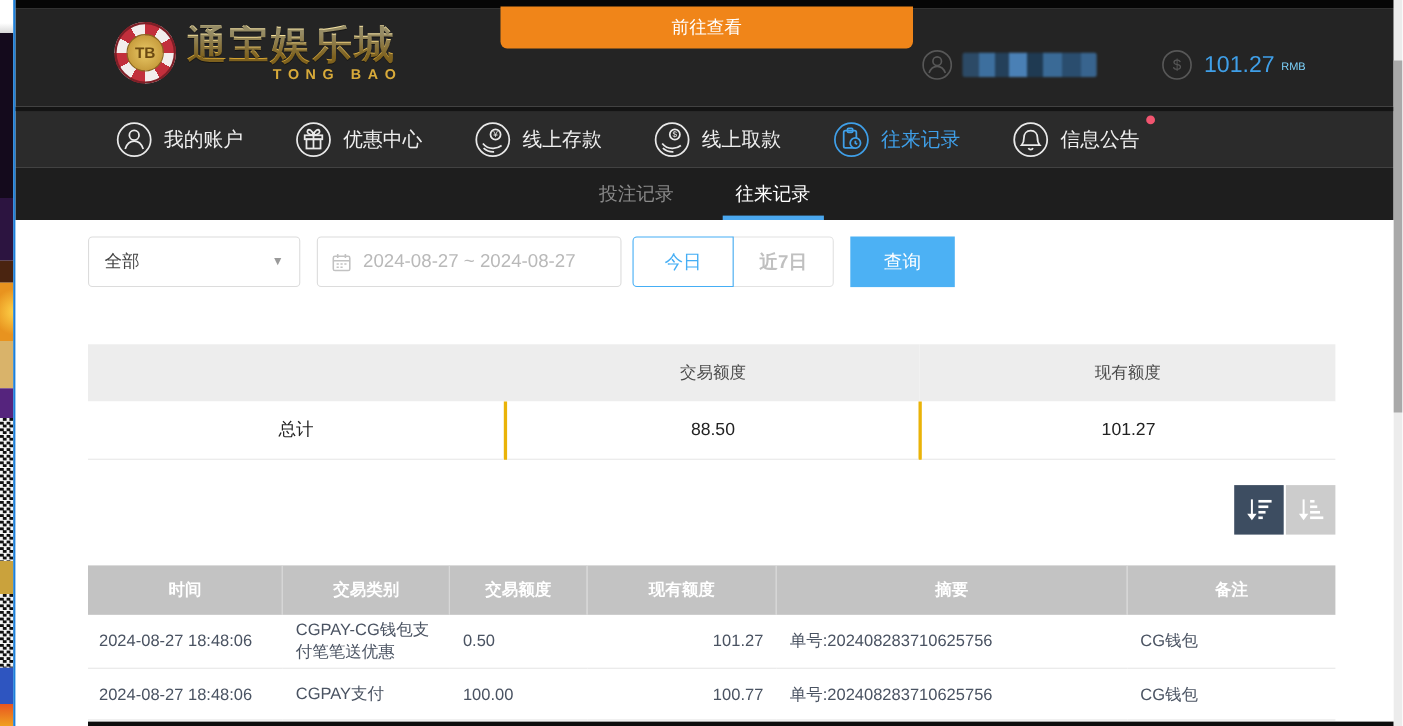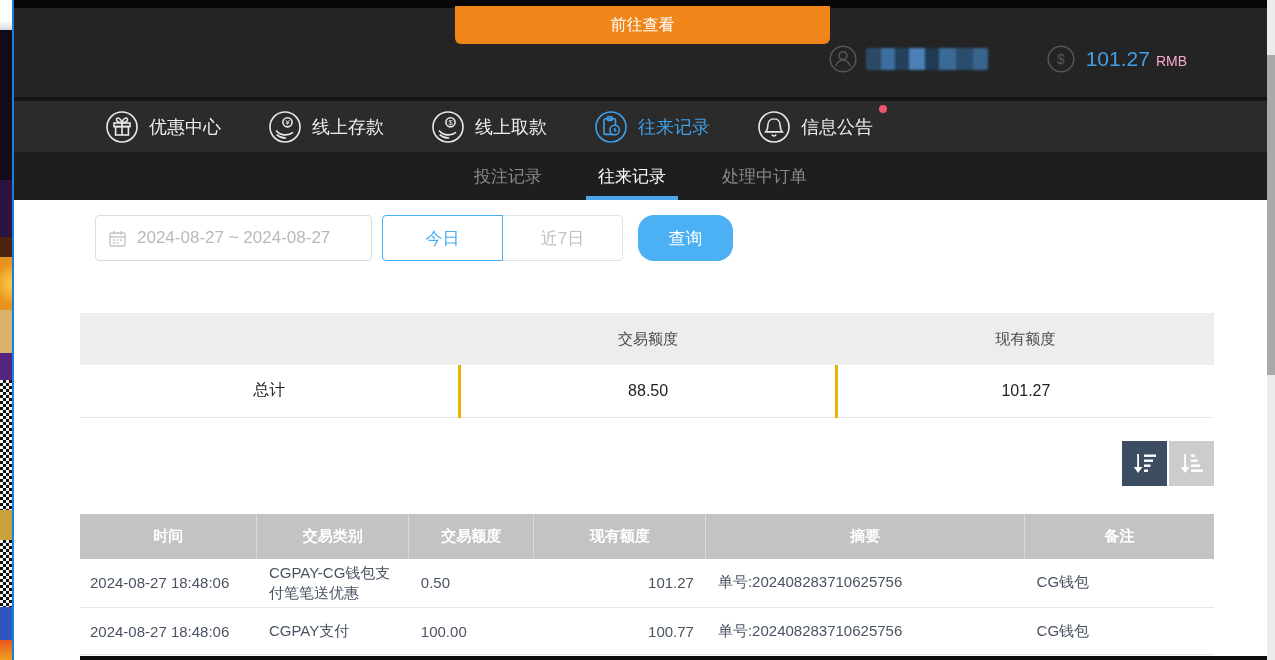--- a/index.html
+++ b/index.html
@@ -41,21 +41,21 @@
              -webkit-background-clip:text; background-clip:text; color:transparent;
              text-shadow:0 1px 0 rgba(0,0,0,.4); }
   .logo-en { font-size:13px; letter-spacing:6px; color:#d9ab3a; margin:2px 0 0 78px; font-weight:bold; }
 
   .user-area { position:absolute; right:80px; top:36px; display:flex; align-items:center; }
   .user-blur { width:122px; height:22px; margin-left:8px; border-radius:2px;
                background:linear-gradient(90deg,#2c4a66 0 12%,#3d6f9e 0 24%,#24405a 0 35%,#4a80b5 0 48%,#1f3a52 0 60%,#3a6a96 0 74%,#2a4d6e 0 88%,#38648e 0 100%);
                filter:blur(1.2px); }
   .balance { display:flex; align-items:center; gap:10px; margin-left:58px; }
   .balance-amount { color:#3f9fe8; font-size:21px; }
-  .balance-cur { color:#f9a8d4; font-size:14px; margin-left:-4px; align-self:center; padding-top:4px; }
+  .balance-cur { color:#7dd3fc; font-size:10px; margin-left:-4px; align-self:center; padding-top:4px; }
 
   
   .navbar { height:55px; background:#2b2b2b; border-top:4px solid #141414;
             display:flex; align-items:center; gap:46px; padding-left:90px; }
   .nav-item { display:flex; align-items:center; gap:9px; color:#efefef; font-size:18px; cursor:pointer;
               position:relative; white-space:nowrap; }
   .nav-item.active { color:#3f9fe8; }
   .red-dot { position:absolute; right:-14px; top:-4px; width:8px; height:8px; border-radius:50%;
              background:#f25570; }
 
@@ -72,27 +72,27 @@
 
   .filter-row { display:flex; align-items:center; height:46px; }
   .select-box { width:193px; height:46px; border:1px solid #dcdcdc; border-radius:4px; background:#fff;
                 display:flex; align-items:center; justify-content:space-between; padding:0 14px;
                 font-size:16px; color:#444; cursor:pointer; }
   .caret { color:#9a9a9a; font-size:11px; }
   .date-box { width:277px; height:46px; border:1px solid #dcdcdc; border-radius:4px; margin-left:15px;
               display:flex; align-items:center; gap:10px; padding:0 12px; font-size:17px; color:#b9b9b9;
               cursor:pointer; white-space:nowrap; }
   .quick-group { display:flex; margin-left:10px; }
-  .quick { width:121px; height:46px; background:#fff; border:1px solid #e2e2e2; margin-left:-1px;
+  .quick { width:92px; height:46px; background:#fff; border:1px solid #e2e2e2; margin-left:-1px;
            font-size:17px; color:#c0c0c0; cursor:pointer; font-family:inherit; }
   .quick:first-child { border-radius:4px 0 0 4px; margin-left:0; }
-  .quick:last-child { border-radius:0 4px 4px 0; }
+  .quick:last-child { border-radius:0 4px 4px 0;font-weight:bold; }
   .quick.active { color:#45aef5; border:1px solid #45aef5; position:relative; z-index:2; border-radius:4px 0 0 4px; }
   .search-btn { width:95px; height:46px; margin-left:15px; background:#4cb1f4; color:#fff; border:none;
-                border-radius:16px; font-size:17px; cursor:pointer; font-family:inherit; }
+                border-radius:0; font-size:17px; cursor:pointer; font-family:inherit; }
 
   
   .summary { width:100%; border-collapse:collapse; margin-top:52px; table-layout:fixed; }
   .summary thead td { background:#ededed; height:52px; text-align:center; font-size:15px; color:#4a4a4a; }
   .summary tbody td { background:#fff; height:52px; text-align:center; font-size:16px; color:#222;
                       border-bottom:1px solid #e8e8e8; }
   .summary tbody td + td { border-left:3px solid #eab308; }
 
   
   .sort-row { margin-top:23px; display:flex; justify-content:flex-end; gap:2px; }
@@ -142,20 +142,29 @@
   <div class="scrollbar">
     <div class="scroll-thumb"></div>
   </div>
 
   <div class="main">
     <div class="top-strip"></div>
 
     <div class="header">
       <button class="goto-btn">前往查看</button>
 
+      <div class="logo">
+        <div class="chip">
+          <div class="chip-core">TB</div>
+        </div>
+        <div class="logo-text">
+          <span class="logo-cn">通宝娱乐城</span>
+          <span class="logo-en">TONG BAO</span>
+        </div>
+      </div>
 
       <div class="user-area">
         <span>
           <svg width="30" height="30" viewBox="0 0 30 30" fill="none" stroke="#575757" stroke-width="1.5">
             <circle cx="15" cy="15" r="12.8"></circle>
               <circle cx="15" cy="11.6" r="3.9"></circle>
             <path d="M7.6 22.3c1.5-4.2 4.2-6 7.4-6s5.9 1.8 7.4 6"></path>
           </svg>
         </span>
         <div class="user-blur"></div>
@@ -170,20 +179,30 @@
           <span class="balance-cur">RMB</span>
         </div>
       </div>
     </div>
 
     <div class="navbar">
       <div class="nav-item">
         <span>
           <svg width="36" height="36" viewBox="0 0 36 36" fill="none" stroke="#e9e9e9" stroke-width="1.6">
             <circle cx="18" cy="18" r="15"></circle>
+              <circle cx="18" cy="14" r="4.4"></circle>
+            <path d="M9.8 26.4c1.7-4.9 4.7-7 8.2-7s6.5 2.1 8.2 7"></path>
+          </svg>
+        </span>
+        <span>我的账户</span>
+      </div>
+      <div class="nav-item">
+        <span>
+          <svg width="36" height="36" viewBox="0 0 36 36" fill="none" stroke="#e9e9e9" stroke-width="1.6">
+            <circle cx="18" cy="18" r="15"></circle>
             <rect x="10" y="14" width="16" height="3.6"></rect>
               <rect x="11.6" y="17.6" width="12.8" height="8.4"></rect>
             <line x1="18" y1="14" x2="18" y2="26"></line>
             <path d="M18 14c-5.2-.6-6.2-2.9-5.3-4.3.9-1.4 4.3-.8 5.3 4.3zM18 14c5.2-.6 6.2-2.9 5.3-4.3-.9-1.4-4.3-.8-5.3 4.3z"></path>
           </svg>
         </span>
         <span>优惠中心</span>
       </div>
       <div class="nav-item">
         <span>
@@ -230,26 +249,29 @@
           </svg>
         </span>
         <span>信息公告</span>
         <span class="red-dot"></span>
       </div>
     </div>
 
     <div class="subtabs">
       <div class="subtab">投注记录</div>
       <div class="subtab active">往来记录</div>
-      <div class="subtab">处理中订单</div>
     </div>
 
     <div class="content">
 
       <div class="filter-row">
+        <div class="select-box">
+          <span>全部</span>
+          <span class="caret">▼</span>
+        </div>
         <div class="date-box">
           <span>
             <svg width="19" height="19" viewBox="0 0 19 19" fill="none" stroke="#c2c2c2" stroke-width="1.4">
               <rect x="2" y="4" width="15" height="13" rx="1.5"></rect>
               <line x1="2" y1="8" x2="17" y2="8"></line>
               <line x1="6" y1="2" x2="6" y2="5.5"></line>
                 <line x1="13" y1="2" x2="13" y2="5.5"></line>
               <line x1="5" y1="11" x2="7" y2="11"></line>
                 <line x1="8.5" y1="11" x2="10.5" y2="11"></line>
                 <line x1="12" y1="11" x2="14" y2="11"></line>

